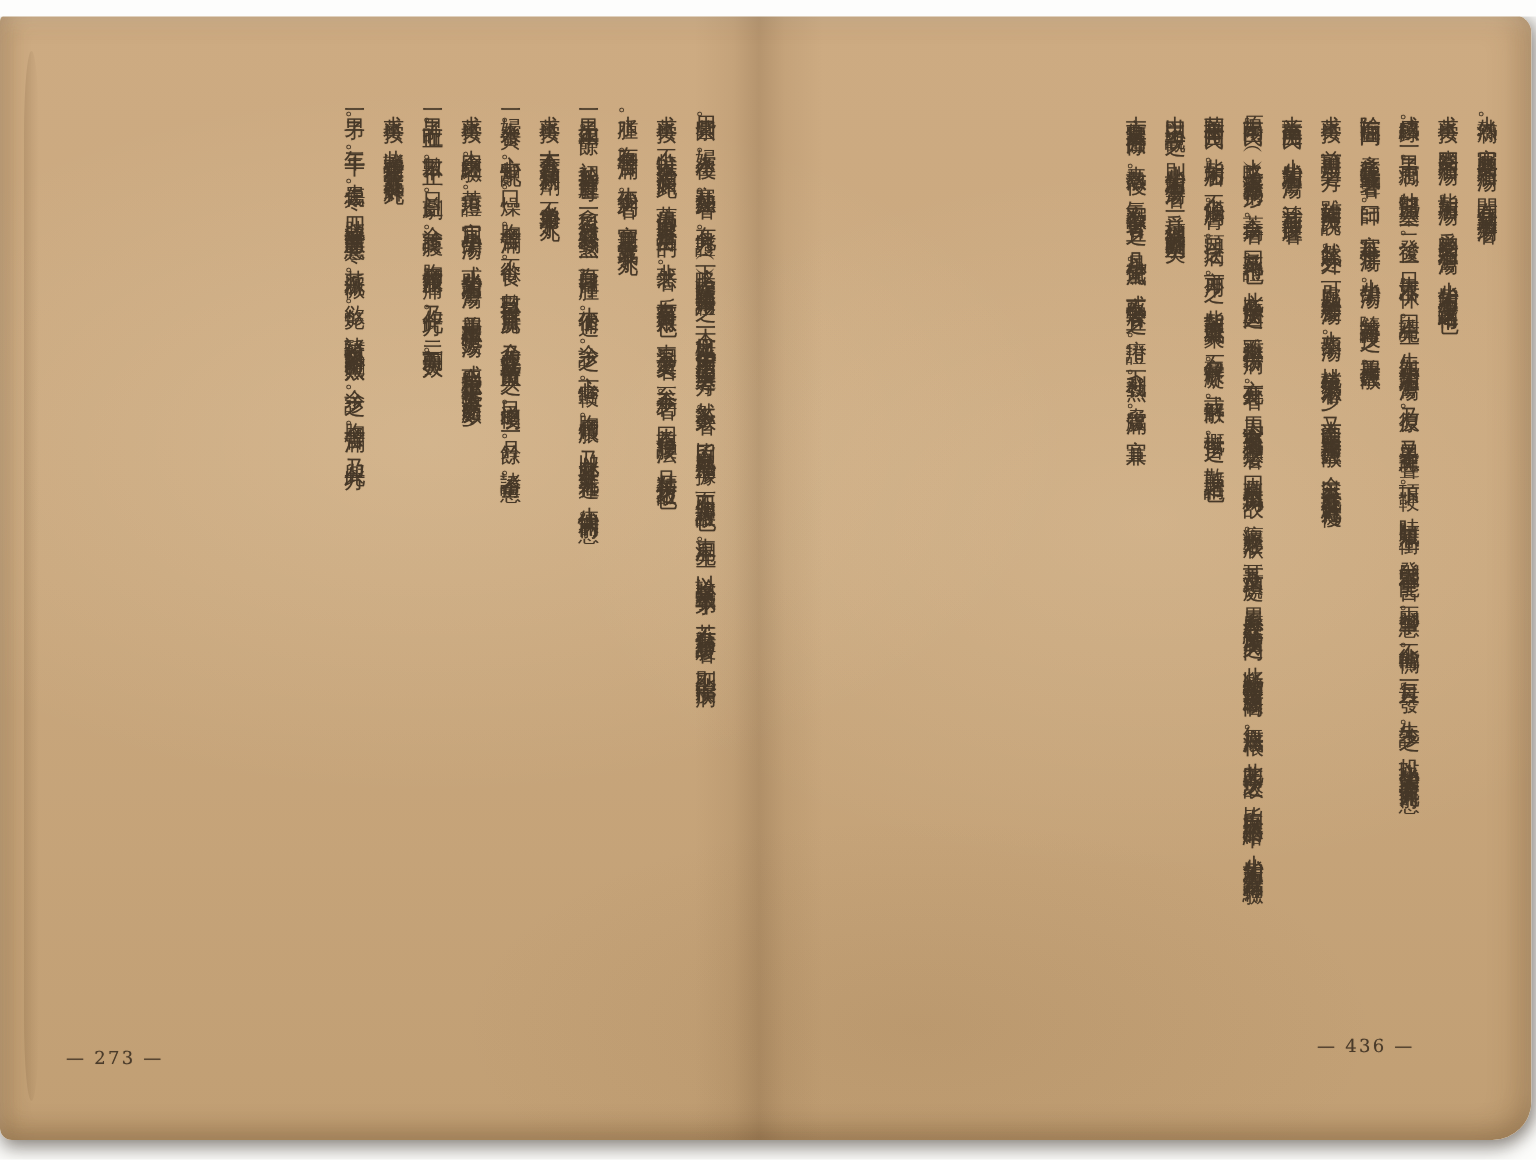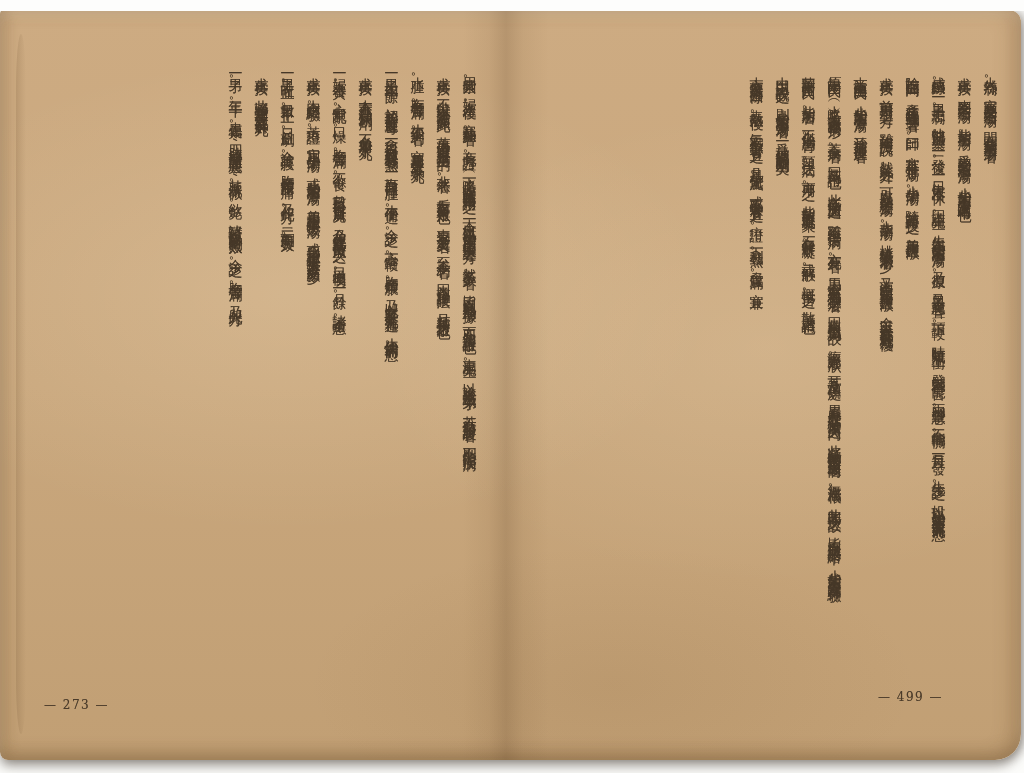--- a/index.html
+++ b/index.html
@@ -94,16 +94,16 @@
         <p class="col-par">求眞按　前證可用右之二方。雖如南涯氏說。然此等之外。可處以柴胡姜桂湯。大柴胡湯。桃核承氣湯者不少。又南涯氏主張兼用應鍾散。余以三黃丸或黃解丸爲優。</p>
         <p class="col-par">吉益南涯氏曰。小柴胡加石膏湯。治耳前耳後腫者。</p>
         <p class="col-par">原南陽氏曰。（上略）又瘰癧亦爲勞形。蓋合病者。同爲死證也。此亦係瘀血之因。雖不與勞併病。亦有死者。馬刀瘡亦有名馬刀狹癭者。因其根盤似馬刀故。瘰癧之形狀。耳下及頸項處。累累歷歷凝結於皮膚之內。此凝結物與俗名瘰核者同。無底淺根。此非因痰之故。皆由瘀血結於絡中。小柴胡加石膏湯有神驗。</p>
         <p class="col-par">華岡青州氏曰。柴胡加石。不僅治胸脅。頭目之病。亦可用之。柴胡散血凝氣聚。石膏解伏凝。或云解散。概括言之。散腫之謂也。</p>
         <p class="col-par">由以上三說觀之。則小柴胡加石膏湯者。爲一種消炎解凝劑明矣。</p>
         <p class="col-par">古方便覽本方條曰。表熱散後。氣宿不欲食者宜之。凡是小兒驚風。或夜不寐者宜之。疳證。下利發熱。脅腹滿。宜兼</p>
       </div>
 
     <div class="page-num page-num-left">— 273 —</div>
 
-    <div class="page-num page-num-right">— 499 —</div>
+    <div class="page-num page-num-right">— 436 —</div>
   </div>
   <div class="top-sliver"></div>
 </div>
 
 </body></html>

